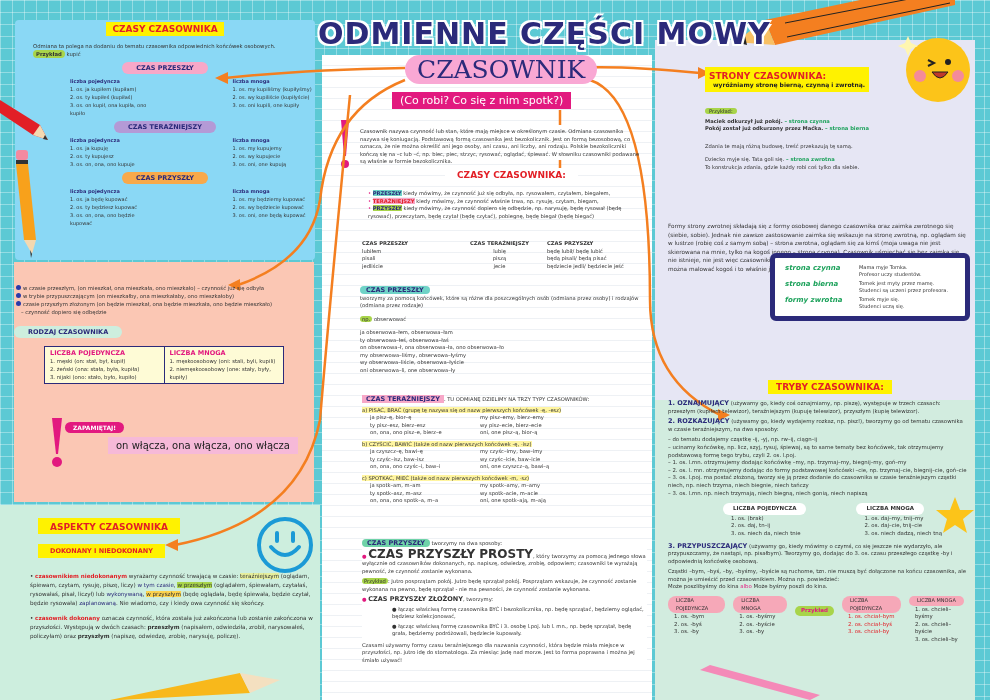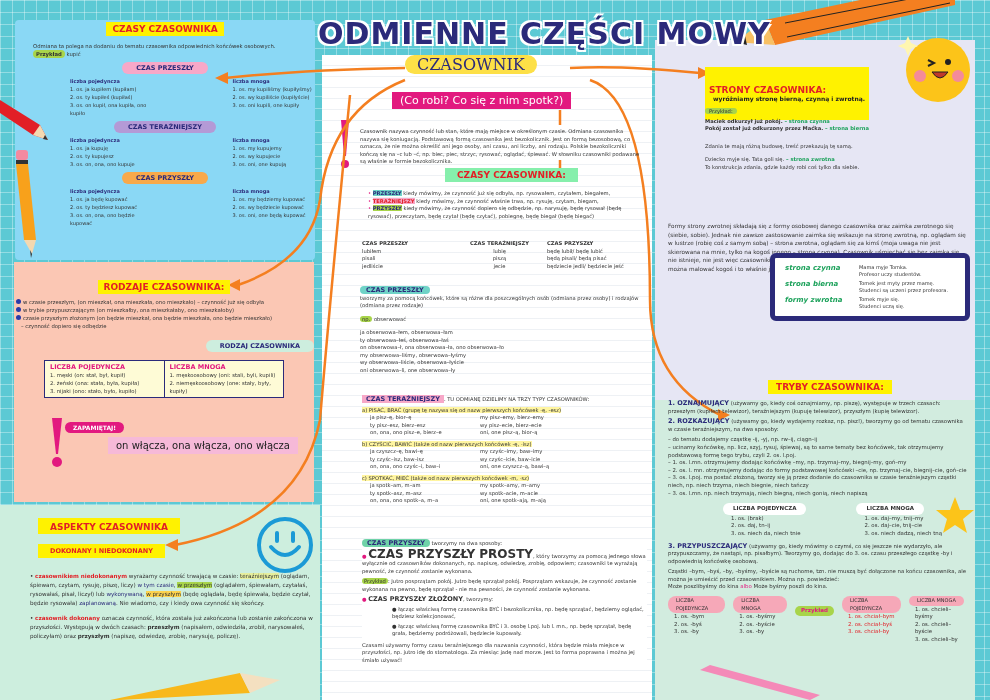--- a/index.html
+++ b/index.html
@@ -28,21 +28,21 @@
   .bullet{display:inline-block;width:5px;height:5px;border-radius:50%;background:#2b3aa8;margin-right:2px;}
   .rtable{display:flex;border:1px solid #2b2a7a;background:#fefbd6;margin:8px 30px 0 30px;}
   .rtable>div{flex:1;padding:2px 5px;}
   .rtable>div+div{border-left:1px solid #2b2a7a;}
   .rt-h{color:#e2197f;font-weight:bold;font-size:6.5px;}
   
   #p-aspekty{left:0;top:505px;width:320px;height:195px;background:#cdeede;}
   
   #p-center{left:322px;top:55px;width:330px;height:645px;background:#fff;
     background-image:repeating-linear-gradient(#fff 0px,#fff 10px,#dde3ea 11px);}
-  #cz-title{left:405px;top:55px;font-family:"DejaVu Serif",serif;font-size:16px;color:#2b2a7a;background:#fde047;padding:0 12px;border-radius:20px;}
+  #cz-title{left:405px;top:55px;font-family:"DejaVu Serif",serif;font-size:25px;color:#2b2a7a;background:#f9a8d4;padding:0 12px;border-radius:20px;}
   #cz-sub{left:392px;top:92px;background:#e2197f;color:#fff;font-size:11px;padding:2px 8px;}
   .ct{font-size:5.2px;line-height:7.5px;}
   .red{color:#e21f26;}
   .green{color:#1ba15a;}
   .navy{color:#2b2a7a;}
   .pink{color:#e2197f;}
   
   #p-strony{left:655px;top:40px;width:320px;height:360px;background:#e6e6f4;}
   #p-tryby{left:655px;top:400px;width:320px;height:300px;background:#d2ecdf;}
   .wbox{background:#fff;border:5px solid #2b2a7a;border-radius:6px;padding:4px 10px;}
@@ -182,28 +182,27 @@
     <div class="col">
         <div class="col-h">liczba mnoga</div>
       <div>1. os. my będziemy kupować</div>
       <div>2. os. wy będziecie kupować</div>
       <div>3. os. oni, one będą kupować</div>
       </div>
   </div>
 </div>
 
 <div class="abs" style="left:14px;top:280px;width:300px">
-  <div style="text-align:center"><span class="sec-h">RODZAJE CZASOWNIKA:</span></div>
   <div class="lt" style="padding:4px 2px 0">
     <div><span class="bullet"></span><span>w czasie przeszłym, (on mieszkał, ona mieszkała, ono mieszkało) – czynność już się odbyła</span></div>
     <div><span class="bullet"></span><span>w trybie przypuszczającym (on mieszkałby, ona mieszkałaby, ono mieszkałoby)</span></div>
     <div><span class="bullet"></span><span>czasie przyszłym złożonym (on będzie mieszkał, ona będzie mieszkała, ono będzie mieszkało)</span></div>
     <div style="padding-left:5px">– czynność dopiero się odbędzie</div>
   </div>
-  <div style="text-align:right;margin-top:10px"><span class="pill" style="background:#cdeede">RODZAJ CZASOWNIKA</span></div>
+  <div style="text-align:left;margin-top:10px"><span class="pill" style="background:#cdeede">RODZAJ CZASOWNIKA</span></div>
   <div class="rtable">
     <div>
         <div class="rt-h">LICZBA POJEDYNCZA</div>
       <div class="lt">1. męski (on: stał, był, kupił)</div>
       <div class="lt">2. żeński (ona: stała, była, kupiła)</div>
       <div class="lt">3. nijaki (ono: stało, było, kupiło)</div>
       </div>
     <div>
         <div class="rt-h">LICZBA MNOGA</div>
       <div class="lt">1. męskoosobowy   (oni: stali, byli, kupili)</div>
@@ -224,21 +223,21 @@
   <div>• <span class="red b">czasownikiem niedokonanym</span><span> wyrażamy czynność trwającą w czasie:</span>
   <span style="background:#e6ee9c">teraźniejszym</span><span> (oglądam, śpiewam, czytam, rysuję, piszę, liczy) </span><span class="navy">w tym czasie</span>,
   <span style="background:#a8d44a">w przeszłym</span><span> (oglądałem, śpiewałam, czytałaś, rysowałaś, pisał, liczył) lub </span><span class="navy">wykonywaną</span>,
   <span style="background:#fcd34d">w przyszłym</span><span> (będę oglądała, będę śpiewała, będzie czytał, będzie rysowała) </span><span class="navy">zaplanowaną</span><span>. Nie wiadomo, czy i kiedy owa czynność się skończy.</span></div>
   <div style="margin-top:6px">• <span class="red b">czasownik dokonany</span><span> oznacza czynność, która została już zakończona lub zostanie zakończona w przyszłości. Występują w dwóch czasach: </span><span class="b">przeszłym</span><span> (napisałem, odwiedziła, zrobił, narysowałeś, policzyłam) oraz </span><span class="b">przyszłym</span><span> (napiszę, odwiedzę, zrobię, narysuję, policzę).</span></div>
 </div>
 
 <div class="abs" id="cz-title">CZASOWNIK</div>
 <div class="abs" id="cz-sub">(Co robi? Co się z nim spotk?)</div>
 <div class="abs ct" style="left:360px;top:128px;width:280px">Czasownik nazywa czynność lub stan, które mają miejsce w określonym czasie. Odmiana czasownika nazywa się koniugacją. Podstawową formą czasownika jest bezokolicznik. Jest on formą bezosobową, co oznacza, że nie można określić ani jego osoby, ani czasu, ani liczby, ani rodzaju. Polskie bezokoliczniki kończą się na –c lub –ć, np. biec, piec, strzyc, rysować, oglądać, śpiewać. W słowniku czasowniki podawane są właśnie w formie bezokolicznika.</div>
-<div class="abs" style="left:445px;top:168px;background:#86efac;color:#e21f26;font-weight:bold;font-size:9px;padding:2px 12px">CZASY CZASOWNIKA:</div>
+<div class="abs" style="left:445px;top:168px;background:#ffffff;color:#e21f26;font-weight:bold;font-size:9px;padding:2px 12px">CZASY CZASOWNIKA:</div>
 <div class="abs ct" style="left:368px;top:190px;width:275px">
   <div><span class="pink">• </span><span class="b" style="background:#6fd3c7;color:#2b2a7a">PRZESZŁY</span> <span>kiedy mówimy, że czynność już się odbyła, np. rysowałem, czytałem, biegałem,</span></div>
   <div><span class="pink">• </span><span class="b" style="background:#f7a8c8;color:#e21f26">TERAŹNIEJSZY</span> <span>kiedy mówimy, że czynność właśnie trwa, np. rysuję, czytam, biegam,</span></div>
   <div><span class="pink">• </span><span class="b" style="background:#a8d44a;color:#2b2a7a">PRZYSZŁY</span> <span>kiedy mówimy, że czynność dopiero się odbędzie, np. narysuję, będę rysował (będę rysować), przeczytam, będę czytał (będę czytać), pobiegnę, będę biegał (będę biegać)</span></div>
 </div>
 <div class="abs ct" style="left:362px;top:240px;width:285px;display:flex;justify-content:space-between">
   <div style="width:90px">
       <div class="b">CZAS PRZESZŁY</div>
     <div>lubiłem</div>
     <div>pisali</div>
@@ -317,21 +316,21 @@
 <div class="abs ct" style="left:362px;top:540px;width:285px;background:#fff">
   <div><span class="b" style="background:#6fd3a8;color:#2b2a7a;padding:0 5px;border-radius:6px;font-size:6.5px">CZAS PRZYSZŁY</span> <span>tworzymy na dwa sposoby:</span></div>
   <div style="margin-top:3px"><span class="pink">● </span><span class="b" style="font-size:12px">CZAS PRZYSZŁY PROSTY</span><span>, który tworzymy za pomocą jednego słowa wyłącznie od czasowników dokonanych, np. napiszę, odwiedzę, zrobię, odpowiem; czasowniki te wyrażają pewność, że czynność zostanie wykonana.</span></div>
   <div style="margin-top:3px"><span style="background:#a8d44a;border-radius:6px;padding:0 2px">Przykład</span><span>: Jutro posprzątam pokój. Jutro będę sprzątał pokój. Posprzątam wskazuje, że czynność zostanie wykonana na pewno, będę sprzątał - nie ma pewności, że czynność zostanie wykonana.</span></div>
   <div style="margin-top:3px"><span class="pink">● </span><span class="b" style="font-size:6.5px">CZAS PRZYSZŁY ZŁOŻONY</span><span>, tworzymy:</span></div>
   <div style="padding-left:30px;margin-top:2px">● <span>łącząc właściwą formę czasownika BYĆ i bezokolicznika, np. będę sprzątać, będziemy oglądać, będziesz kolekcjonować,</span></div>
   <div style="padding-left:30px;margin-top:2px">● <span>łącząc właściwą formę czasownika BYĆ i 3. osobę l.poj. lub l. mn., np. będę sprzątał, będę grała, będziemy podróżowali, będziecie kupowały.</span></div>
   <div style="margin-top:4px">Czasami używamy formy czasu teraźniejszego dla nazwania czynności, która będzie miała miejsce w przyszłości, np. jutro idę do stomatologa. Za miesiąc jadę nad morze. Jest to forma poprawna i można jej śmiało używać!</div>
 </div>
 
-<div class="abs" style="left:705px;top:67px;background:#fff200;padding:18px 4px">
+<div class="abs" style="left:705px;top:67px;background:#fff200;padding:4px 4px">
   <div style="color:#e21f26;font-weight:bold;font-size:9px">STRONY CZASOWNIKA:</div>
   <div class="b" style="font-size:6px;color:#222;padding-left:4px">wyróżniamy stronę bierną, czynną i zwrotną.</div>
 </div>
 <div class="abs ct" style="left:705px;top:108px;width:200px">
   <span style="background:#a8d44a;border-radius:6px;padding:0 4px">Przykład:</span>
   <div class="b" style="margin-top:2px"><span>Maciek odkurzył już pokój.</span><span class="green"> – strona czynna</span></div>
   <div class="b"><span>Pokój został już odkurzony przez Maćka.</span><span class="green"> – strona bierna</span></div>
   <div style="margin-top:10px">Zdania te mają różną budowę, treść przekazują tę samą.</div>
   <div style="margin-top:6px"><span>Dziecko myje się. Tata goli się.</span><span class="green b"> – strona zwrotna</span></div>
   <div>To konstrukcja zdania, gdzie każdy robi coś tylko dla siebie.</div>

